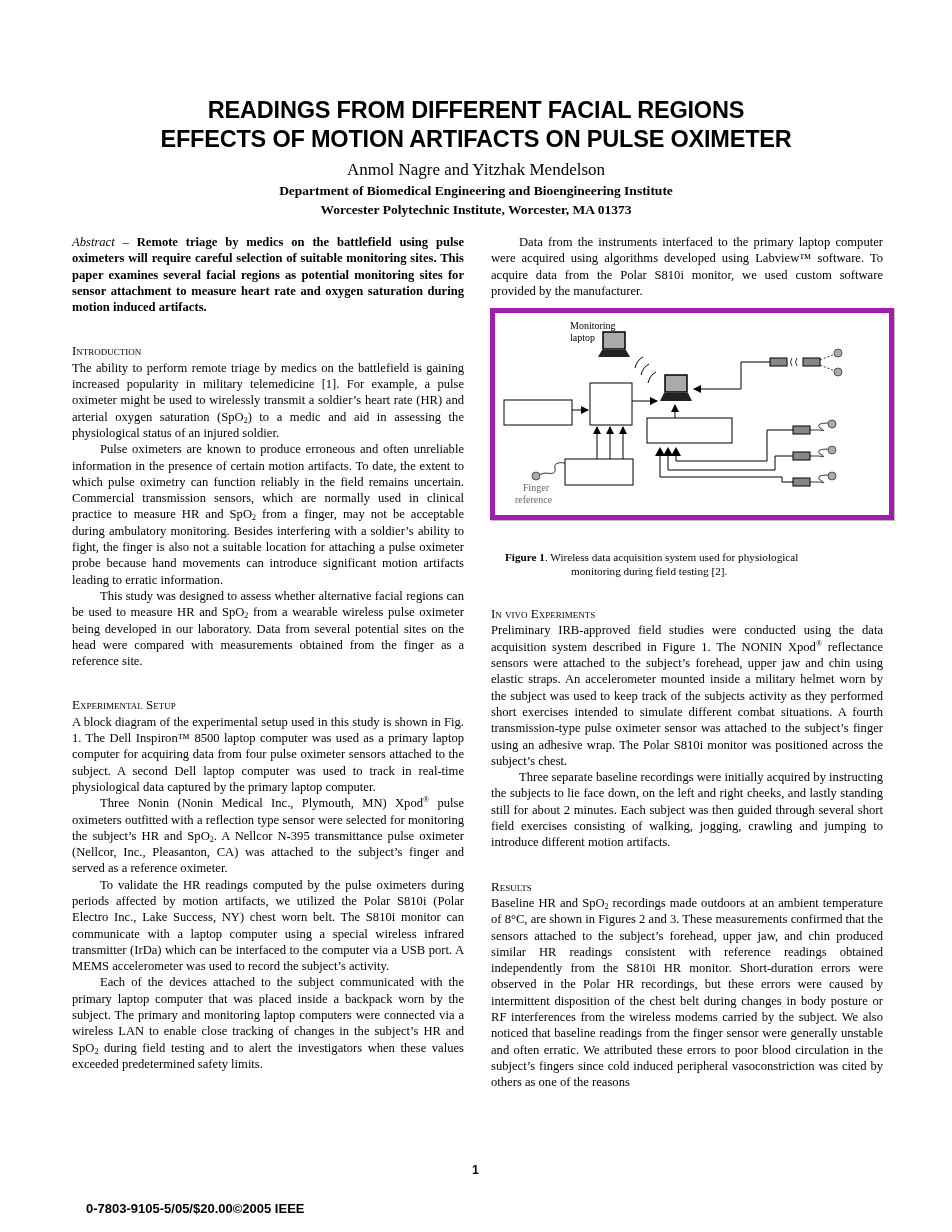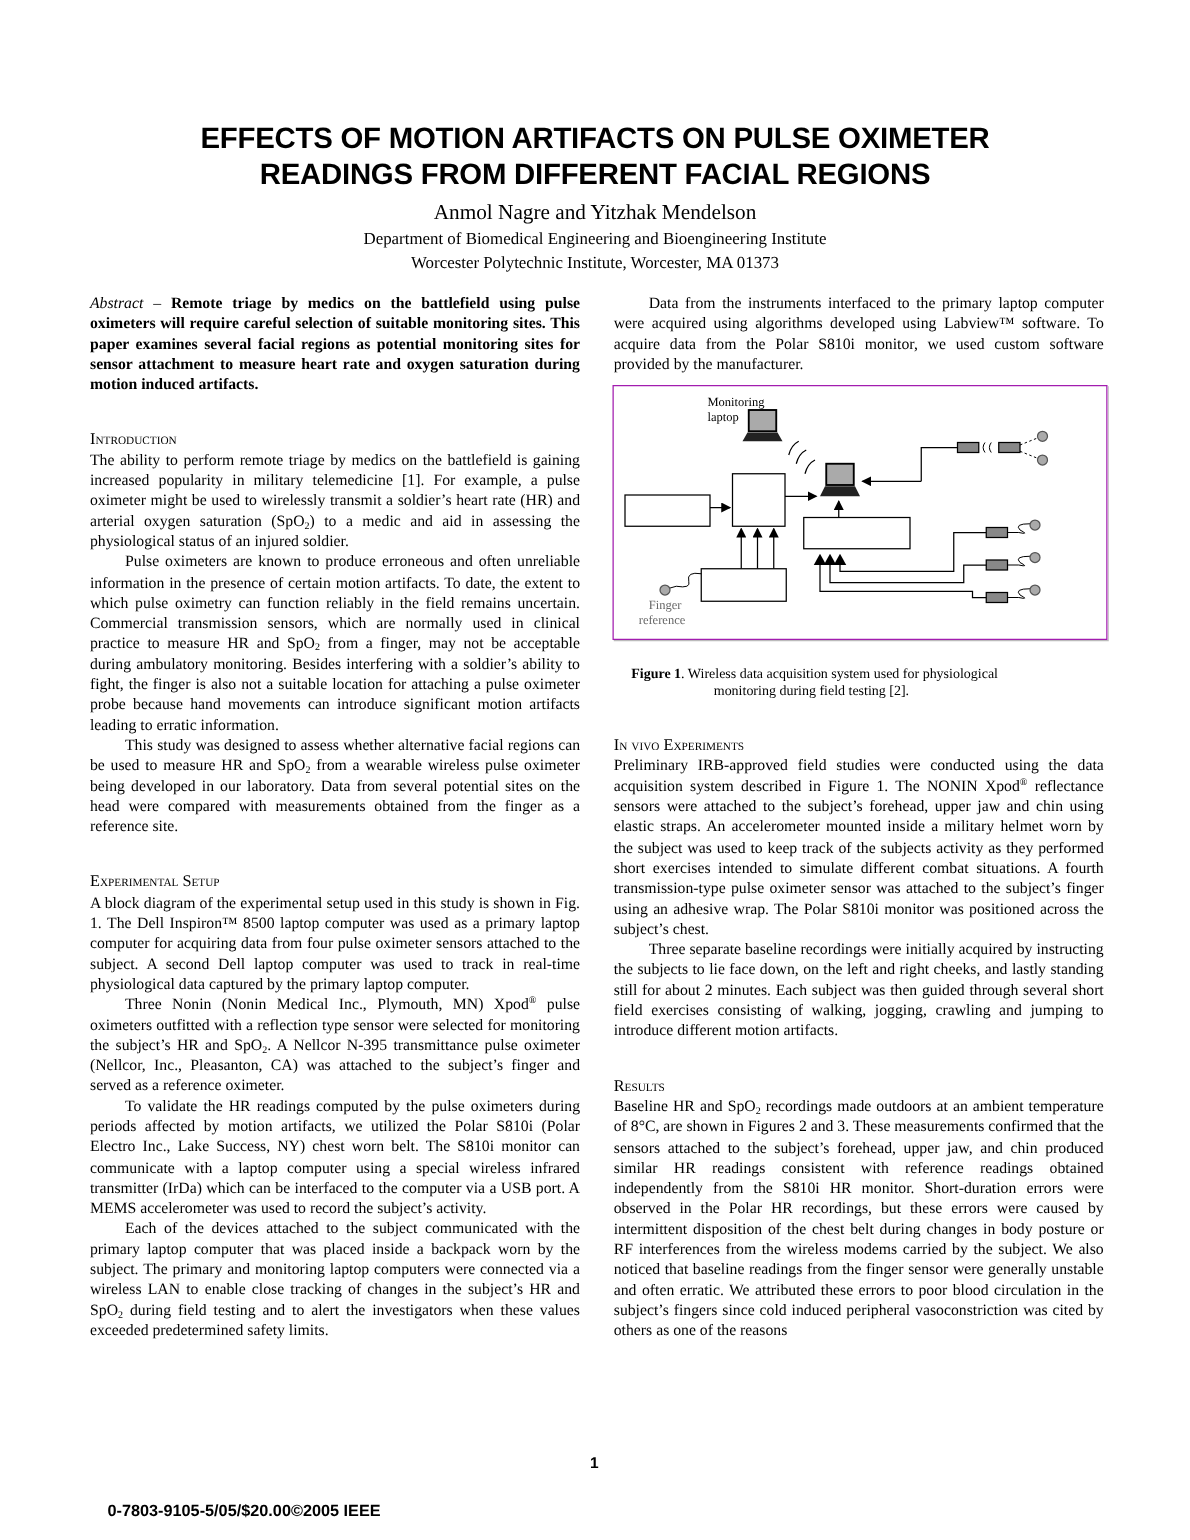--- a/index.html
+++ b/index.html
@@ -8,62 +8,62 @@
     position: absolute; left: 60px; width: 832px; top: 96px;
     font-family: "Liberation Sans", sans-serif; font-weight: bold;
     font-size: 23.5px; line-height: 29px; text-align: center; letter-spacing: -0.2px;
   }
   .authors {
     position: absolute; left: 60px; width: 832px; top: 160px;
     font-family: "Liberation Serif", serif; font-size: 17px; line-height: 20px; text-align: center;
   }
   .affil {
     position: absolute; left: 60px; width: 832px; top: 181px;
-    font-family: "Liberation Serif", serif; font-size: 13.5px; line-height: 19px; text-align: center;
+    font-family: "Liberation Serif", serif; font-size: 13.5px; line-height: 19px; text-align: center; font-weight: bold;
   }
   .col {
     position: absolute; top: 234px; width: 392px;
     font-family: "Liberation Serif", serif; font-size: 12.6px; line-height: 16.3px;
     text-align: justify;
   }
   .col-left { left: 72px; }
   .col-right { left: 491px; }
   p { margin: 0; }
   p.ind { text-indent: 28px; }
   .abstract b { font-weight: bold; margin-top: 48px; }
   .abstract i { font-style: italic; }
   .sec { font-variant: small-caps; margin-top: 28px; font-size: 13px; }
   sub { font-size: 8px; vertical-align: -2px; line-height: 0; }
   sup { font-size: 8px; vertical-align: 5px; line-height: 0; }
   .figure {
-    width: 394px; height: 202px; border: 1px solid #a21caf; margin-top: 9px; margin-left: -1px;
+    width: 394px; height: 202px; border: 5px solid #a21caf; margin-top: 9px; margin-left: -1px;
     position: relative; box-shadow: 1px 1px 0 #bbb; text-decoration: underline;
   }
   .figure svg { position: absolute; left: 0; top: 0; }
   .caption {
-    margin-top: 20px; font-size: 11.2px; line-height: 14px; text-align: left;
+    margin-top: 30px; font-size: 11.2px; line-height: 14px; text-align: left;
     padding-left: 14px;
   }
   .caption b { font-weight: bold; }
   .caption .cap2 { padding-left: 66px; display: block; }
   .footer {
     position: absolute; top: 1163px; left: 86px;
     font-family: "Liberation Sans", sans-serif; font-weight: bold; font-size: 13px; margin-top: 38px;
   }
   .pagenum {
     position: absolute; top: 1163px; left: 472px;
     font-family: "Liberation Sans", sans-serif; font-weight: bold; font-size: 12.4px;
   }
 </style>
 </head>
 <body>
 
 <div class="title">
+  <div>READINGS FROM DIFFERENT FACIAL REGIONS</div>
   <div>EFFECTS OF MOTION ARTIFACTS ON PULSE OXIMETER</div>
-  <div>READINGS FROM DIFFERENT FACIAL REGIONS</div>
 </div>
 <div class="authors">Anmol Nagre and Yitzhak Mendelson</div>
 <div class="affil">
   <div>Department of Biomedical Engineering and Bioengineering Institute</div>
   <div>Worcester Polytechnic Institute, Worcester, MA 01373</div>
 </div>
 
 <div class="col col-left">
   <p class="abstract"><i>Abstract</i><span> – </span><b>Remote triage by medics on the battlefield using pulse oximeters will require careful selection of suitable monitoring sites. This paper examines several facial regions as potential monitoring sites for sensor attachment to measure heart rate and oxygen saturation during motion induced artifacts.</b></p>
 

